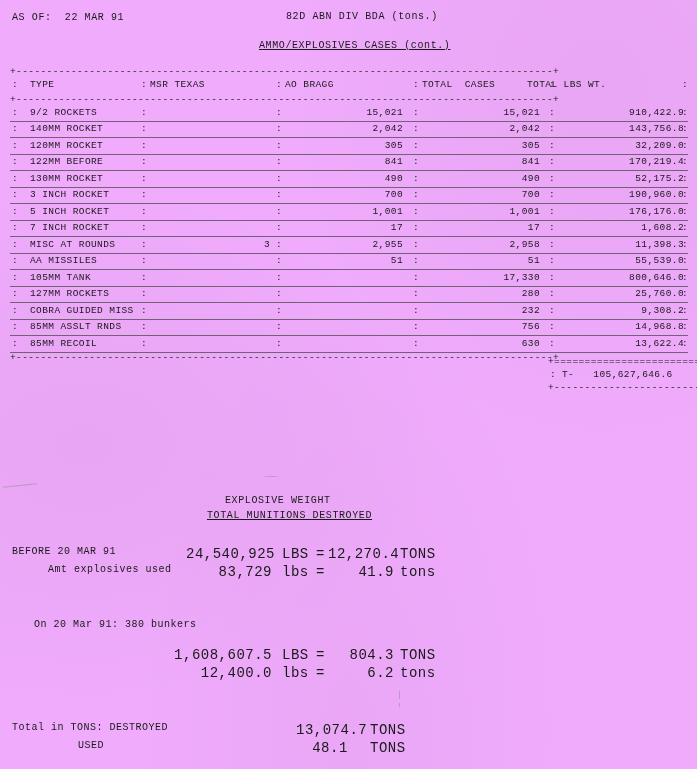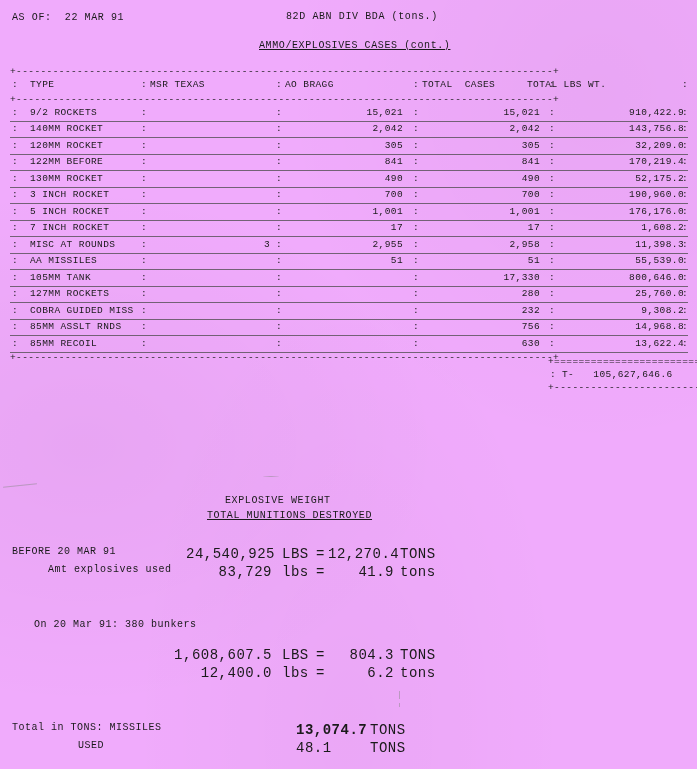--- a/index.html
+++ b/index.html
@@ -138,24 +138,24 @@
   .r-on-v2  { left: 328px; top: 647px; width: 66px; text-align: right; }
   .r-on-u2  { left: 400px; top: 647px; }
 
   .r-on2-v1  { left: 166px; top: 665px; width: 106px; text-align: right; }
   .r-on2-u1  { left: 282px; top: 665px; }
   .r-on2-eq1 { left: 316px; top: 665px; }
   .r-on2-v2  { left: 328px; top: 665px; width: 66px; text-align: right; }
   .r-on2-u2  { left: 400px; top: 665px; }
 
   .r-tot-lbl  { left: 12px;  top: 722px; }
-  .r-tot-v1   { left: 296px; top: 722px; width: 68px; text-align: center; font-weight: bold; }
+  .r-tot-v1   { left: 296px; top: 722px; width: 68px; text-align: center; }
   .r-tot-u1   { left: 370px; top: 722px; }
   .r-tot-lbl2 { left: 78px;  top: 740px; }
-  .r-tot-v2   { left: 296px; top: 740px; width: 68px; text-align: left; }
+  .r-tot-v2   { left: 296px; top: 740px; width: 68px; text-align: center; }
   .r-tot-u2   { left: 370px; top: 740px; }
 
   
   .mark { position: absolute; background: #8a8a8a; opacity: .5; }
 </style>
 </head>
 <body>
 
 <div class="page">
 
@@ -434,21 +434,21 @@
   <div class="abs num r-on-eq1">=</div>
   <div class="abs num r-on-v2">804.3</div>
   <div class="abs num r-on-u2">TONS</div>
 
   <div class="abs num r-on2-v1">12,400.0</div>
   <div class="abs num r-on2-u1">lbs</div>
   <div class="abs num r-on2-eq1">=</div>
   <div class="abs num r-on2-v2">6.2</div>
   <div class="abs num r-on2-u2">tons</div>
 
-  <div class="abs lbl r-tot-lbl">Total in TONS: MISSILES</div>
+  <div class="abs lbl r-tot-lbl">Total in TONS: DESTROYED</div>
   <div class="abs num r-tot-v1">13,074.7</div>
   <div class="abs num r-tot-u1">TONS</div>
   <div class="abs lbl r-tot-lbl2">USED</div>
   <div class="abs num r-tot-v2">48.1</div>
   <div class="abs num r-tot-u2">TONS</div>
 
   <div class="mark" style="left:3px; top:485px; width:34px; height:1px; transform:rotate(-6deg);"></div>
   <div class="mark" style="left:263px; top:476px; width:16px; height:1px; border-radius:50%;"></div>
   <div class="mark" style="left:399px; top:691px; width:1px; height:8px;"></div>
   <div class="mark" style="left:399px; top:703px; width:1px; height:4px;"></div>

